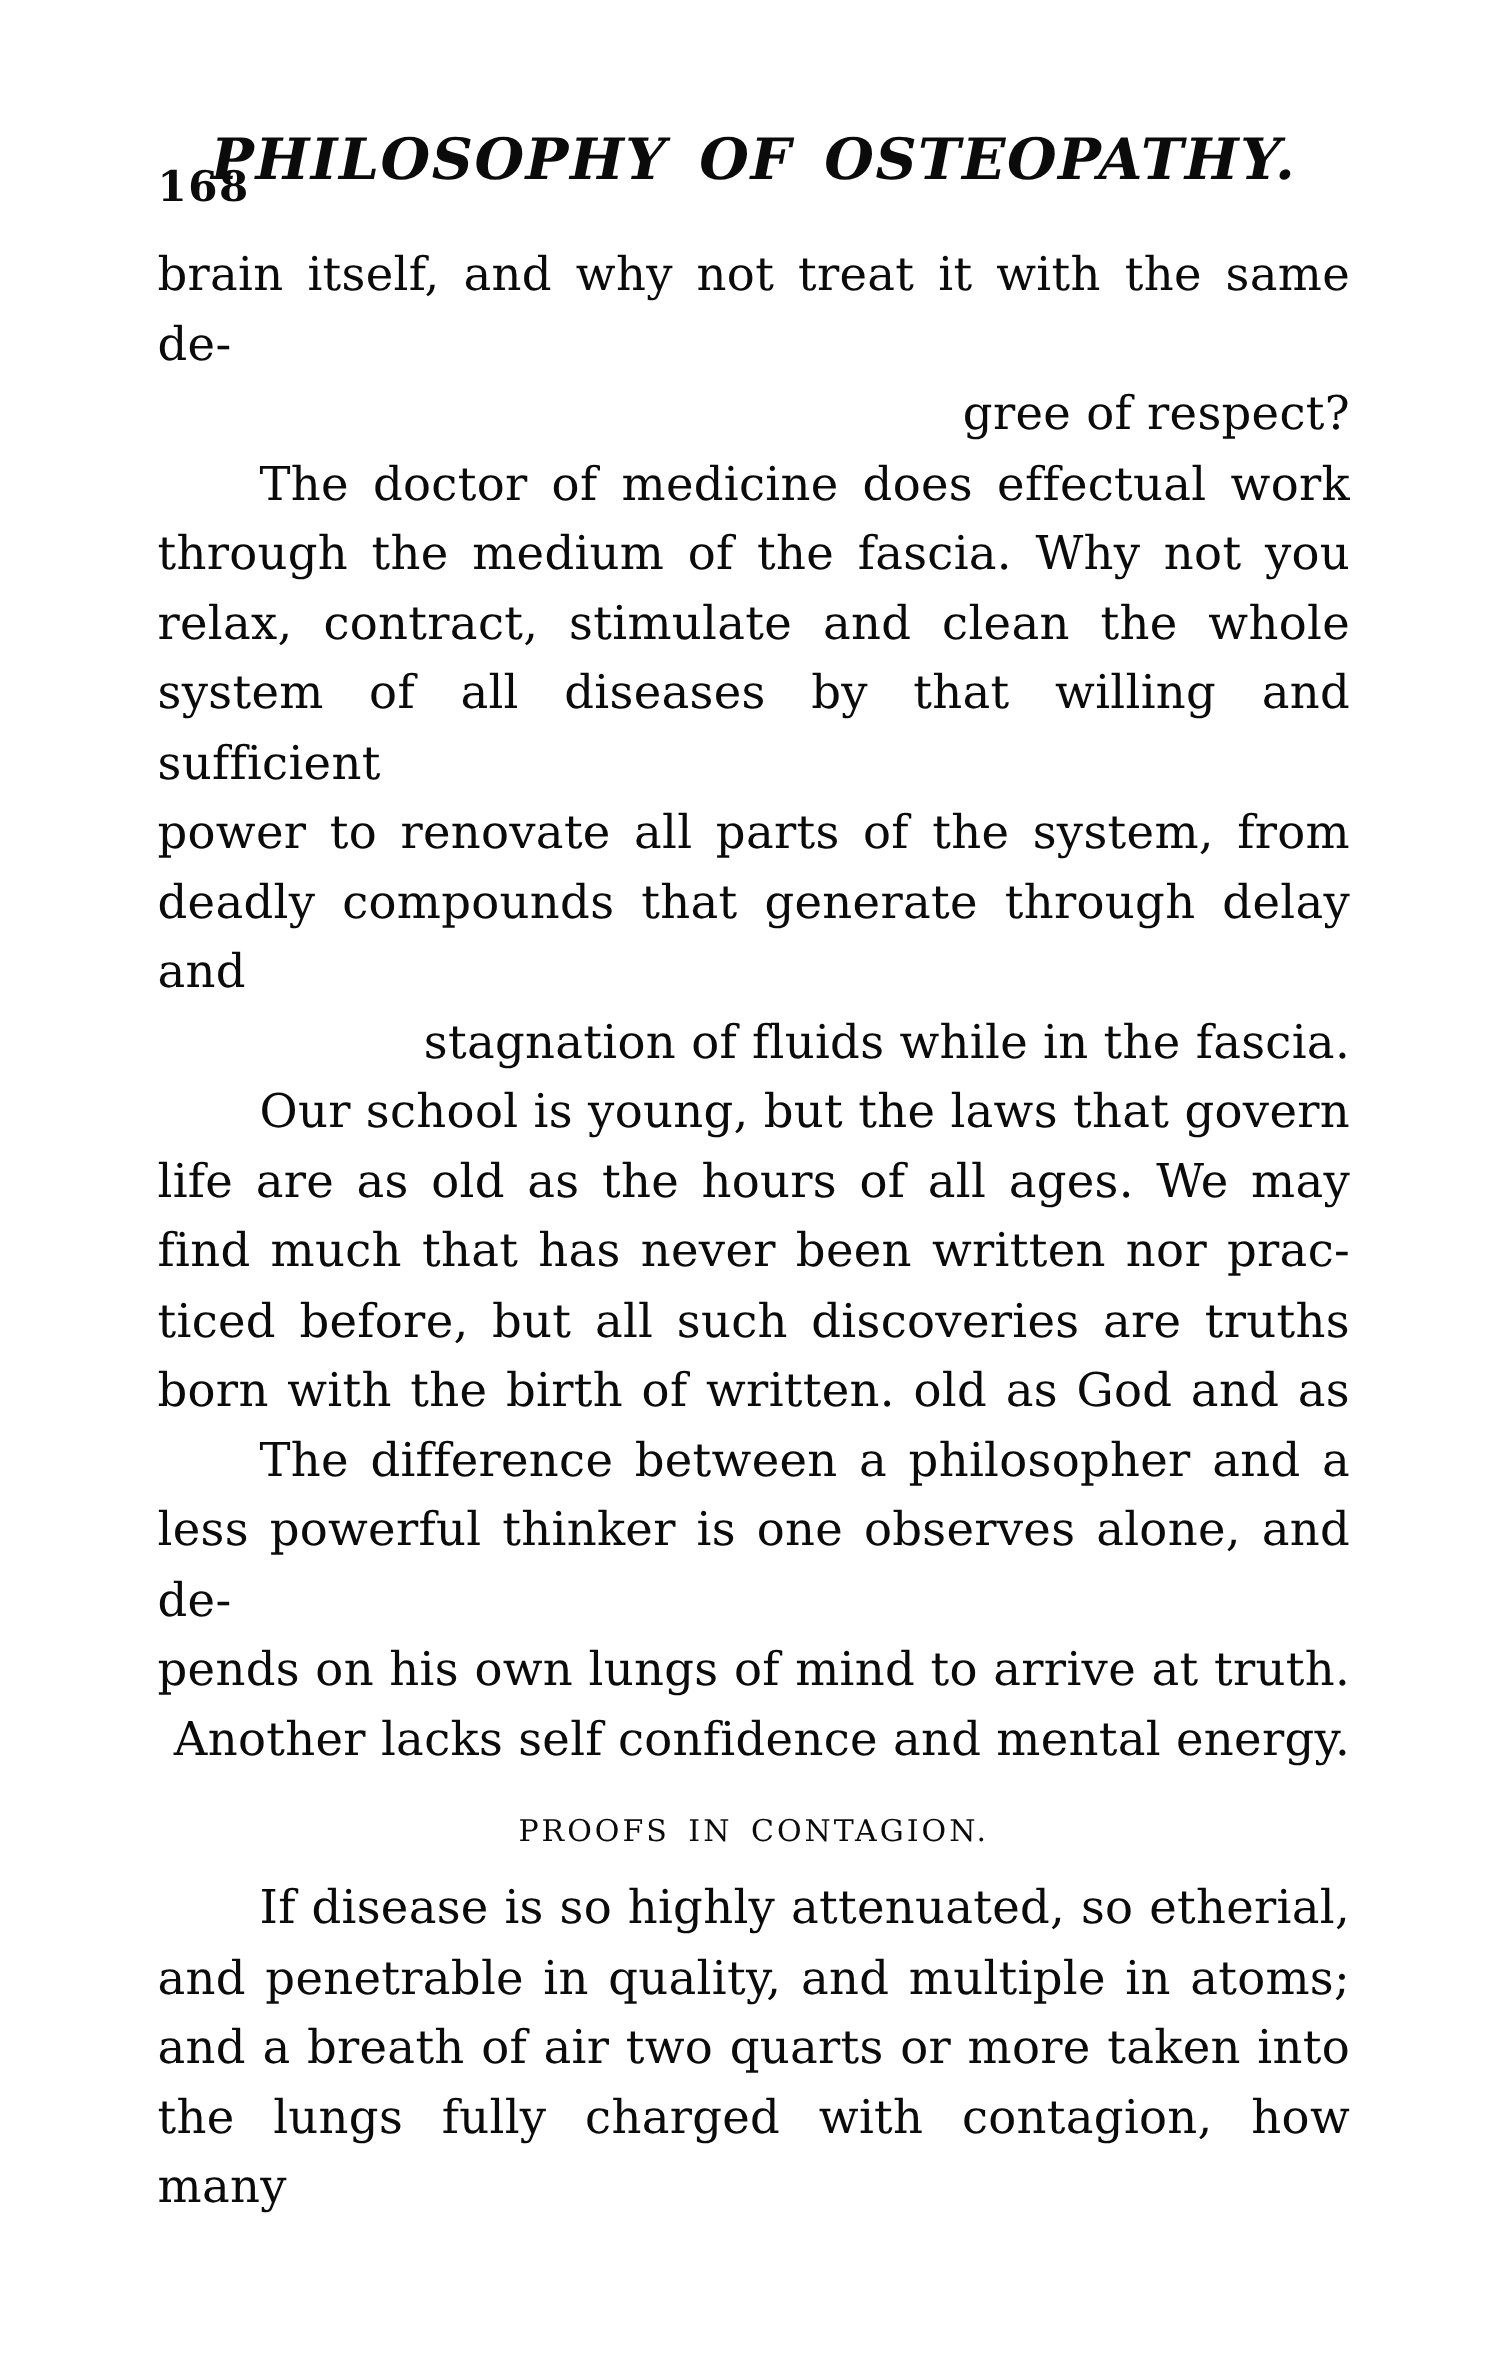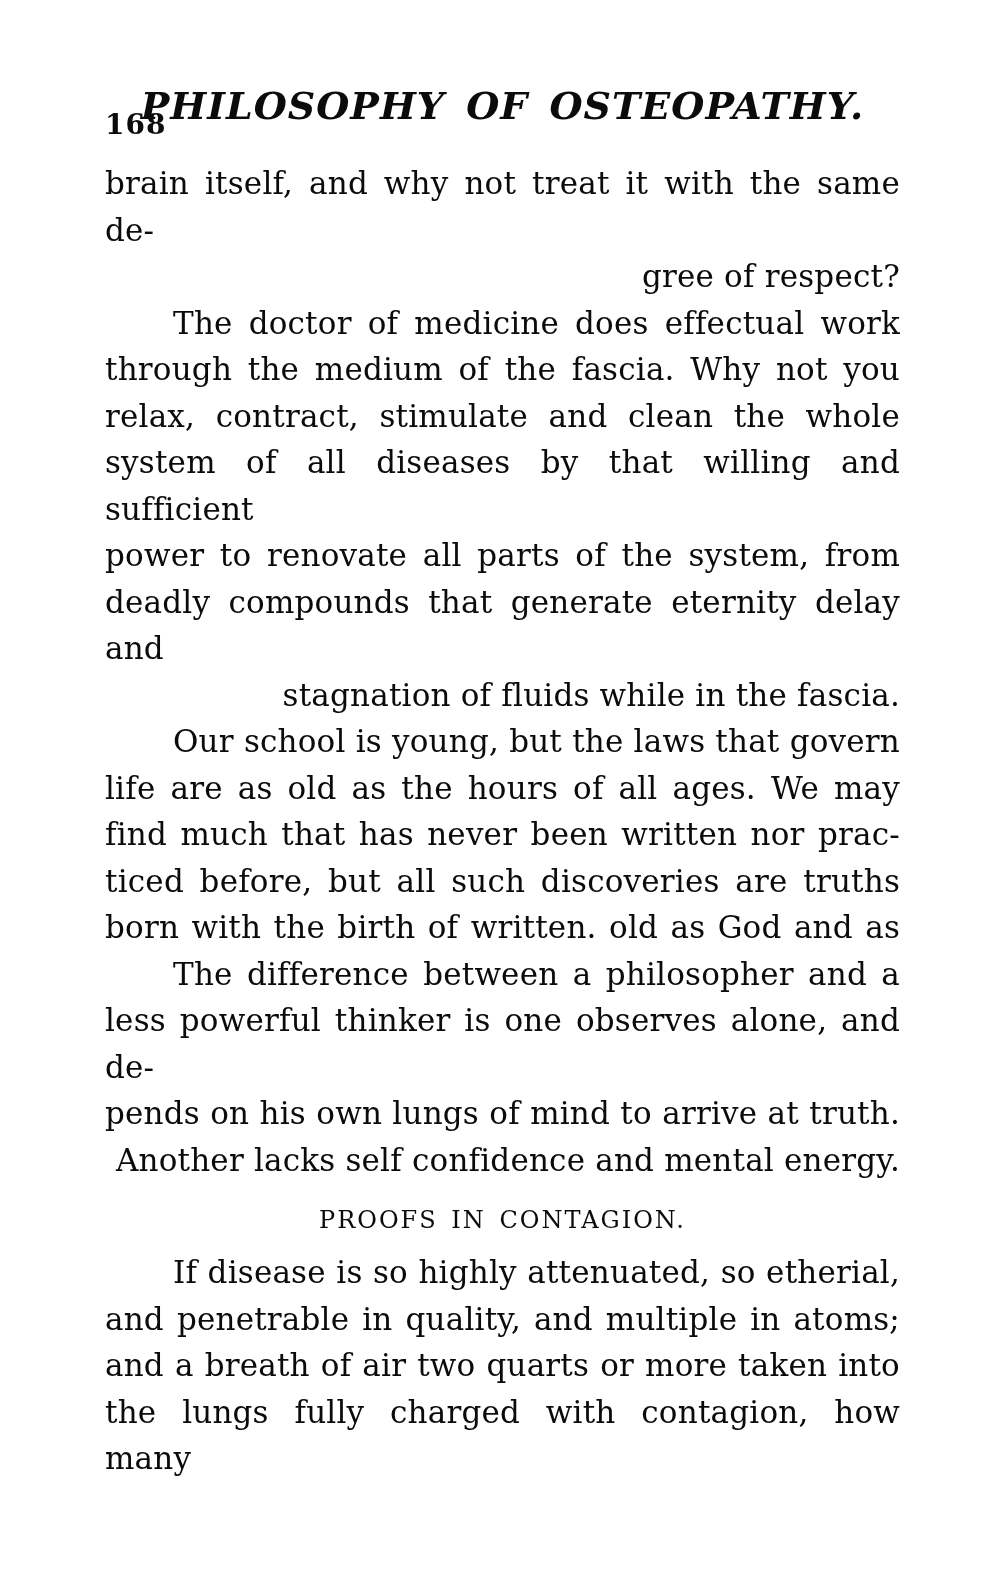--- a/index.html
+++ b/index.html
@@ -60,21 +60,21 @@
   .line.j {
     text-align: justify;
     text-align-last: justify;
   }
   .line.ind {
     text-indent: 68px;
   }
   .section-heading {
     display: block;
     text-align: center;
-    font-size: 24px;
+    font-size: 20px;
     letter-spacing: 2px;
     word-spacing: 4px;
     line-height: 30px;
     margin: 22px 0 14px 0;
   }
 </style>
 </head>
 <body>
 
 <div class="page">
@@ -90,21 +90,21 @@
       <span class="line j">brain itself, and why not treat it with the same de-</span>
       <span class="line">gree of respect?</span>
     </p>
 
     <p class="para">
       <span class="line j ind">The doctor of medicine does effectual work</span>
       <span class="line j">through the medium of the fascia.  Why not you</span>
       <span class="line j">relax, contract, stimulate and clean the whole</span>
       <span class="line j">system of all diseases by that willing and sufficient</span>
       <span class="line j">power to renovate all parts of the system, from</span>
-      <span class="line j">deadly compounds that generate eternity delay and</span>
+      <span class="line j">deadly compounds that generate through delay and</span>
       <span class="line">stagnation of fluids while in the fascia.</span>
     </p>
 
     <p class="para">
       <span class="line j ind">Our school is young, but the laws that govern</span>
       <span class="line j">life are as old as the hours of all ages.  We may</span>
       <span class="line j">find much that has never been written nor prac-</span>
       <span class="line j">ticed before, but all such discoveries are truths</span>
       <span class="line j">born with the birth of written. old as God and as</span>
     </p>

